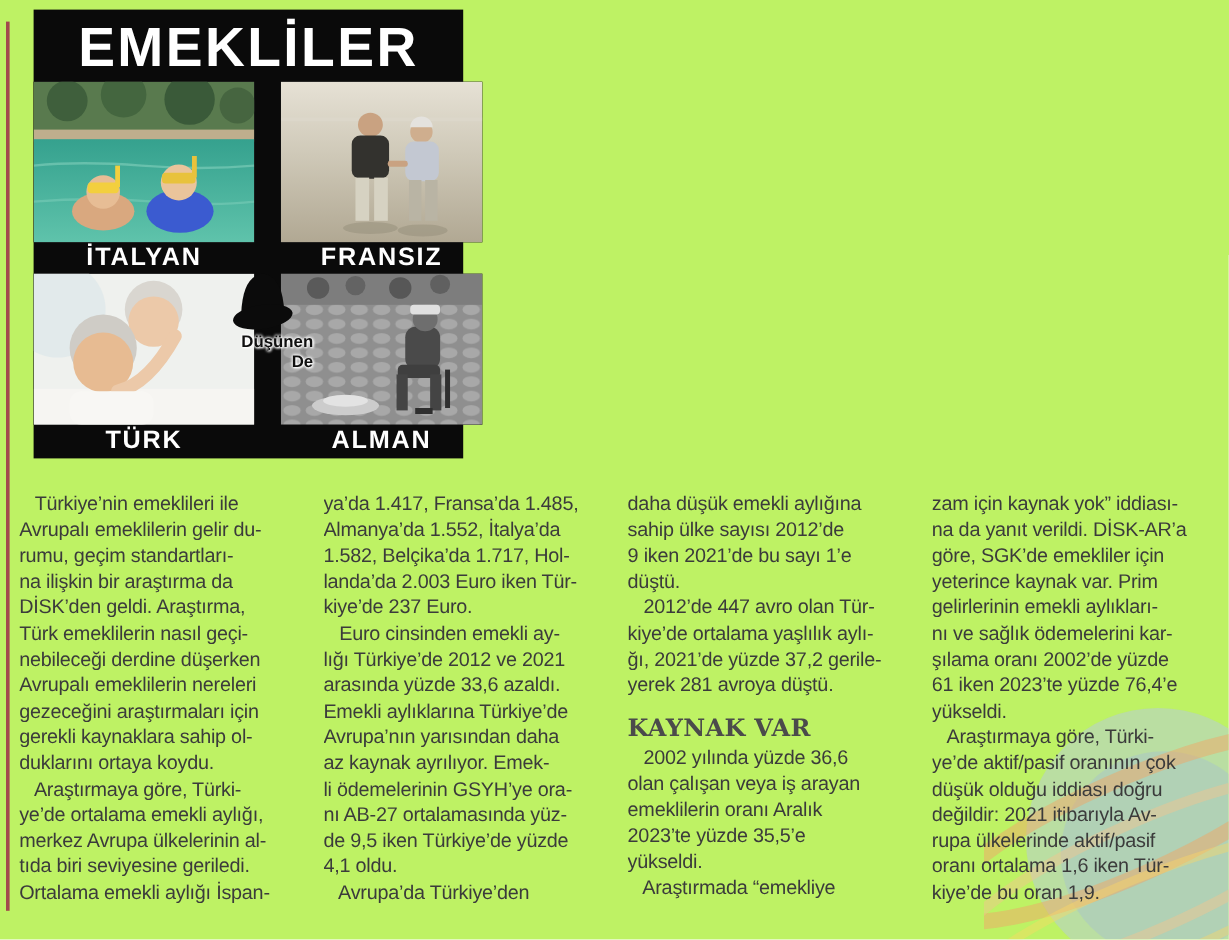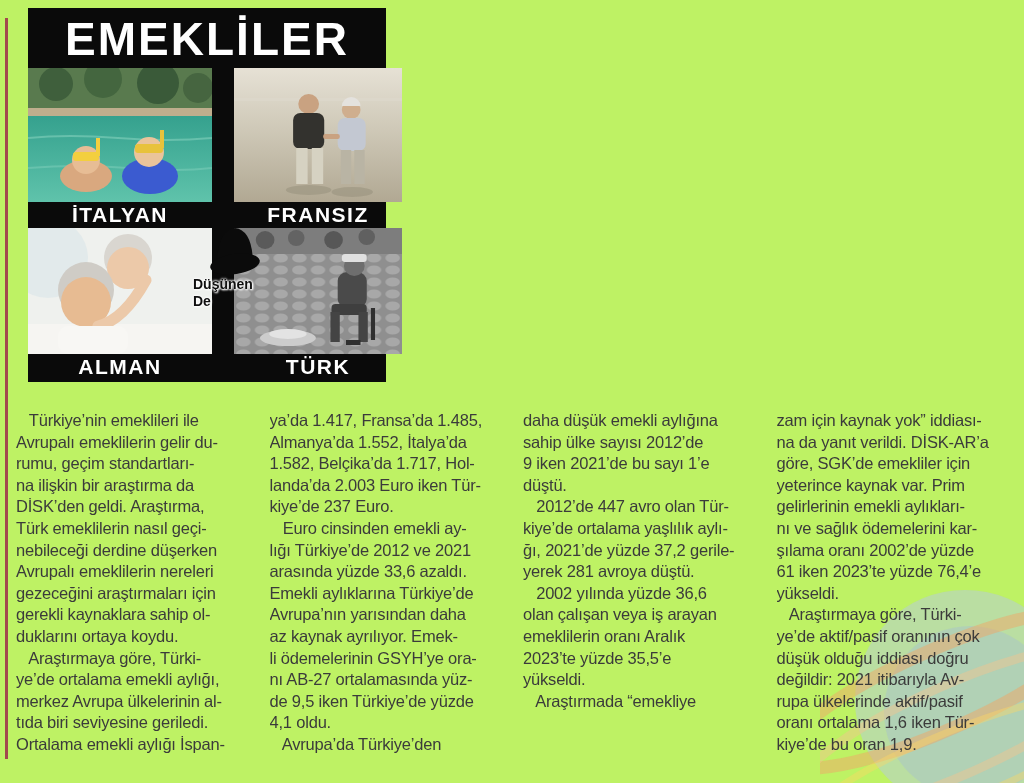--- a/index.html
+++ b/index.html
@@ -15,21 +15,21 @@
   
   .collage{position:absolute;left:28px;top:8px;width:358px;height:374px;background:var(--collage-bg);}
   .collage-title{height:60px;line-height:62px;text-align:center;color:#fff;font-weight:bold;
                  font-size:46px;letter-spacing:2px;font-family:"Liberation Sans",sans-serif;}
   .photo-grid{display:grid;grid-template-columns:184px 168px;grid-template-rows:134px 26px 126px 26px;
               column-gap:22px;width:358px;}
   .photo{overflow:hidden;background:#222;}
   .photo svg{display:block;width:100%;height:100%;}
   .photo-label{color:var(--label);font-weight:bold;font-size:21px;letter-spacing:1.5px;
                text-align:center;line-height:26px;}
-  .hat-wrap{position:absolute;left:165px;top:214px;width:84px;text-align:left;}
+  .hat-wrap{position:absolute;left:149px;top:214px;width:84px;text-align:right;}
   .hat-wrap svg{display:block;margin:0 auto;}
   .hat-caption{font-weight:bold;font-size:14px;color:#101010;line-height:17px;
                text-shadow:0 0 3px #fff,0 0 3px #fff,0 0 2px #fff,1px 1px 2px #fff;}
 
   
   .headline{position:absolute;left:398px;top:14px;width:626px;text-align:center;}
   .condense{transform:scaleX(0.95);transform-origin:50% 0;}
   .hl-red{color:var(--red);font-family:"DejaVu Serif",serif;font-style:italic;font-weight:bold;
           font-size:55px;line-height:74px;}
   .hl-black{color:var(--black);font-family:"DejaVu Serif",serif;font-weight:bold;
@@ -157,22 +157,22 @@
           <circle cx="116" cy="38" r="10" fill="#6e6e6e"></circle>
           <rect x="104" y="26" width="24" height="8" rx="3" fill="#e0e0e0"></rect>
           <rect x="94" y="76" width="34" height="11" rx="4" fill="#3f3f3f"></rect>
           <rect x="93" y="84" width="9" height="30" fill="#444444"></rect>
           <rect x="120" y="84" width="9" height="30" fill="#444444"></rect>
           <rect x="132" y="80" width="4" height="32" fill="#2f2f2f"></rect>
           <rect x="108" y="112" width="14" height="5" fill="#2f2f2f"></rect>
         </svg>
       </div>
 
+      <div class="photo-label">TÜRK</div>
       <div class="photo-label">ALMAN</div>
-      <div class="photo-label">TÜRK</div>
     </div>
 
     <div class="hat-wrap">
       <svg width="52" height="54" viewBox="0 0 52 54">
         <path d="M8 40 Q9 8 26 6 Q43 8 44 40 Z" fill="#0b0b0b"></path>
         <ellipse cx="26" cy="42" rx="25" ry="10" fill="#0b0b0b" transform="rotate(-8 26 42)"></ellipse>
       </svg>
       <div class="hat-caption">Düşünen</div>
       <div class="hat-caption">De</div>
     </div>
@@ -218,20 +218,21 @@
       </div>
     <div class="col">
         <p class="para">daha düşük emekli aylığına
 sahip ülke sayısı 2012’de
 9 iken 2021’de bu sayı 1’e
 düştü.</p>
         <p class="para">   2012’de 447 avro olan Tür-
 kiye’de ortalama yaşlılık aylı-
 ğı, 2021’de yüzde 37,2 gerile-
 yerek 281 avroya düştü.</p>
+        <h3 class="subhead">KAYNAK VAR</h3>
         <p class="para">   2002 yılında yüzde 36,6
 olan çalışan veya iş arayan
 emeklilerin oranı Aralık
 2023’te yüzde 35,5’e
 yükseldi.
    Araştırmada “emekliye</p>
       </div>
     <div class="col">
         <p class="para">zam için kaynak yok” iddiası-
 na da yanıt verildi. DİSK-AR’a

